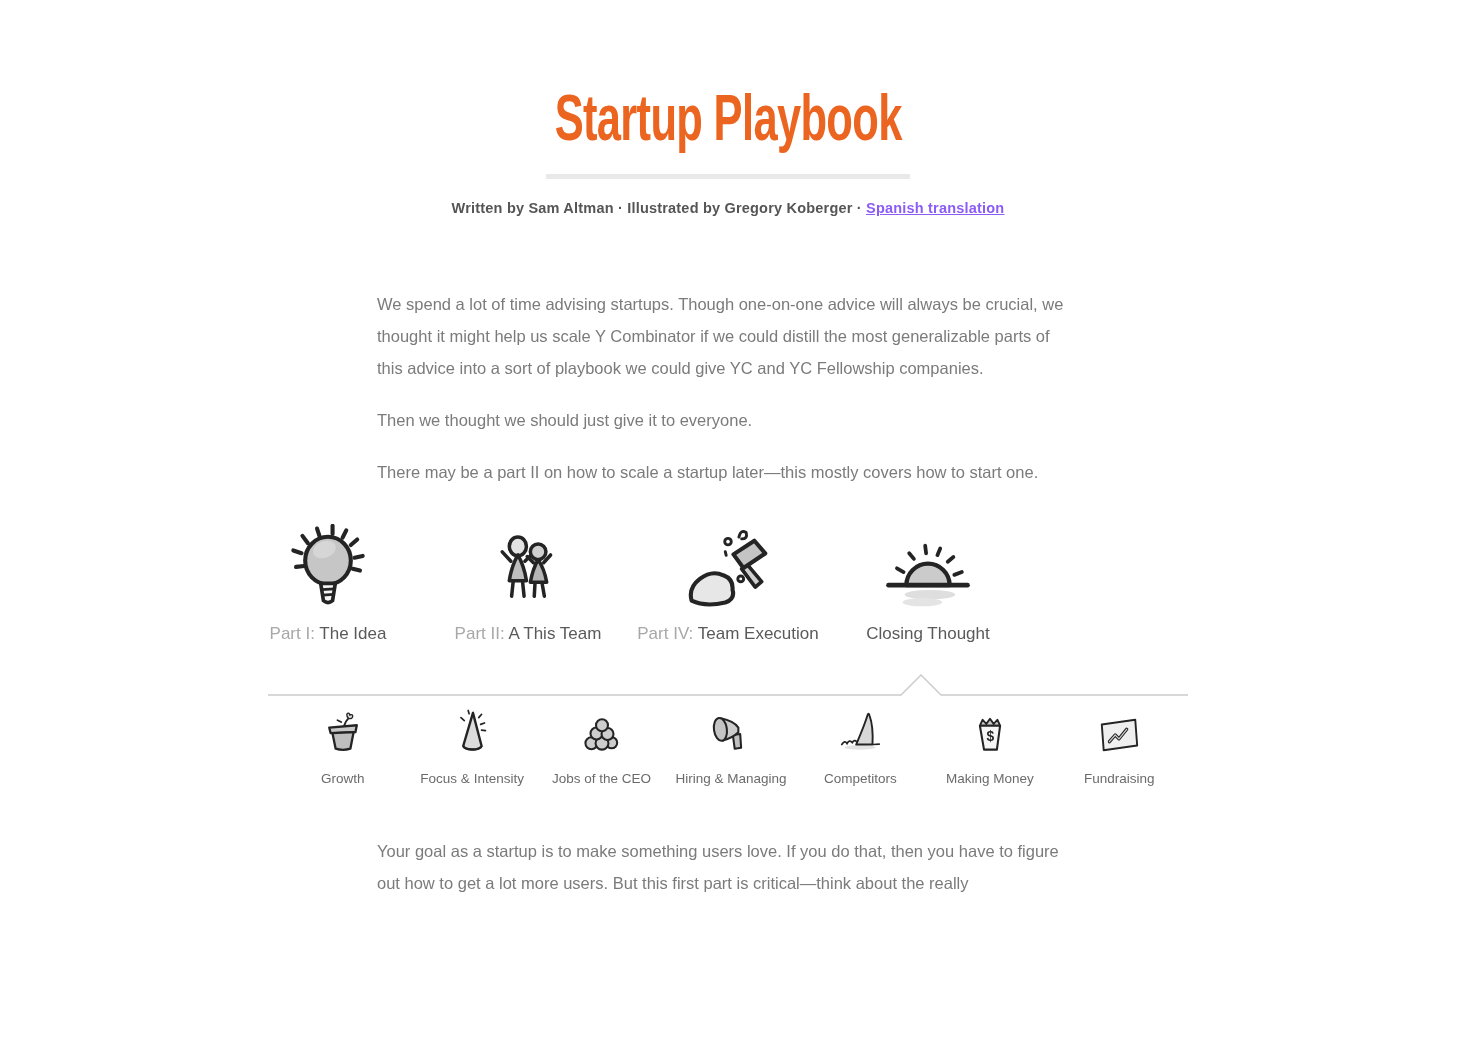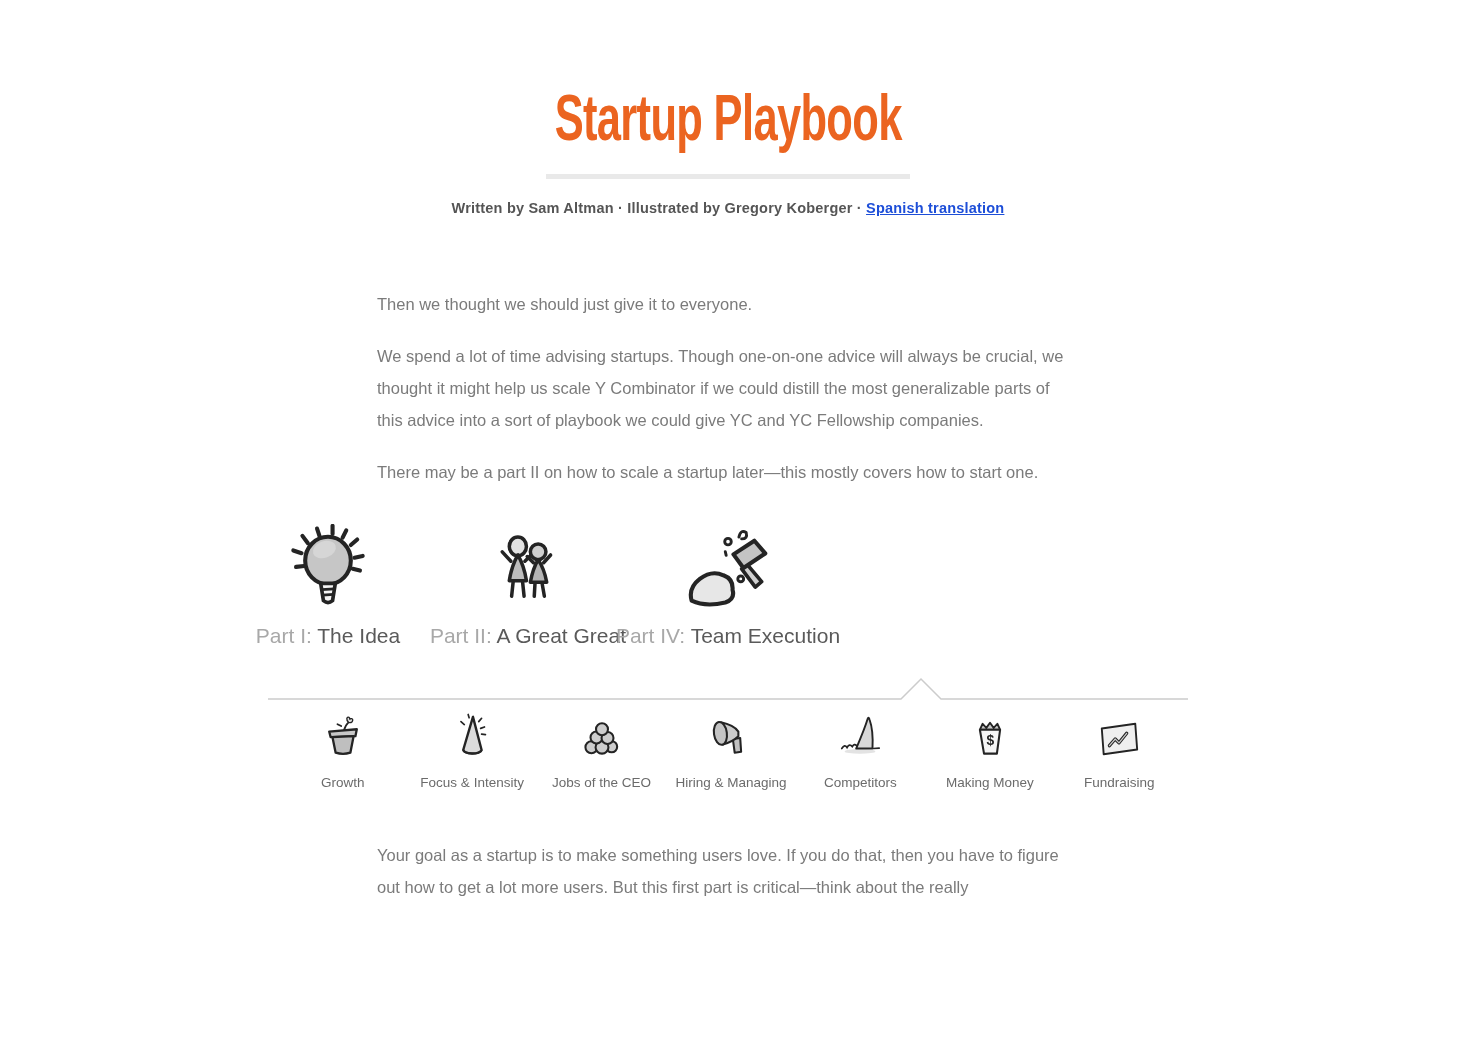--- a/index.html
+++ b/index.html
@@ -28,42 +28,42 @@
     background: #e9e9e9;
     margin: 24px auto 0;
   }
   .byline {
     margin: 21px 0 0;
     font-size: 14.5px;
     font-weight: 700;
     color: #555555;
     letter-spacing: 0.2px;
   }
-  .byline-link { color: #1d4ed8; cursor: pointer; }
+  .byline-link { color: #8b5cf6; cursor: pointer; }
 
   
   .intro { width: 702px; margin: 72px auto 0; }
   .intro p, .body-copy p {
     margin: 0 0 20px;
     font-size: 16.5px;
     line-height: 32px;
     color: #7b7b7b;
   }
   .body-copy { width: 702px; margin: 49px auto 0; }
 
   
   .part-nav { width: 1000px; margin: 36px auto 0; display: flex; }
   .part-item {
     width: 200px;
     display: flex; flex-direction: column; align-items: center;
     text-decoration: none; cursor: pointer;
   }
   .part-icon { height: 84px; display: flex; align-items: flex-end; justify-content: center; }
   .part-icon svg { display: block; }
-  .part-label { margin-top: 16px; font-size: 21px; white-space: nowrap; }
+  .part-label { margin-top: 16px; font-size: 17px; white-space: nowrap; }
   .part-prefix { color: #a8a8a8; }
   .part-name { color: #5a5a5a; }
 
   
   .section-divider { width: 920px; margin: 27px auto 0; height: 26px; }
   .section-divider svg { display: block; }
 
   
   .section-nav { width: 906px; margin: 12px 0 0 278px; display: flex; }
   .section-item {
@@ -80,22 +80,22 @@
 
 <div class="page">
 
   <header>
     <h1 class="title"><span class="title-inner">Startup Playbook</span></h1>
     <div class="title-rule"></div>
     <p class="byline"><span>Written by Sam Altman · Illustrated by Gregory Koberger · </span><a class="byline-link" href="#">Spanish translation</a></p>
   </header>
 
   <section class="intro">
+    <p>We spend a lot of time advising startups. Though one-on-one advice will always be crucial, we thought it might help us scale Y Combinator if we could distill the most generalizable parts of this advice into a sort of playbook we could give YC and YC Fellowship companies.</p>
     <p>Then we thought we should just give it to everyone.</p>
-    <p>We spend a lot of time advising startups. Though one-on-one advice will always be crucial, we thought it might help us scale Y Combinator if we could distill the most generalizable parts of this advice into a sort of playbook we could give YC and YC Fellowship companies.</p>
     <p>There may be a part II on how to scale a startup later—this mostly covers how to start one.</p>
   </section>
 
   <nav class="part-nav">
 
     <a class="part-item">
       <span class="part-icon">
         <svg width="92" height="84" viewBox="0 0 100 92">
           <g stroke="#242424" stroke-width="4.5" stroke-linecap="round" fill="none">
             <path d="M22 13 L28 21"></path>
@@ -130,39 +130,58 @@
             <path d="M37 32 Q29 46 26 65 L48 65 Q45 46 37 32 Z" fill="#bdbdbd" stroke-width="4.5" stroke-linejoin="round"></path>
             <path d="M59 68 L58 85" stroke-width="4.5" fill="none"></path>
             <path d="M68 68 L71 85" stroke-width="4.5" fill="none"></path>
             <path d="M57 42 L49 34" stroke-width="4.5" fill="none"></path>
             <path d="M70 42 L79 32" stroke-width="4.5" fill="none"></path>
             <ellipse cx="63" cy="28" rx="10" ry="10" fill="#cfcfcf" stroke-width="4.5"></ellipse>
             <path d="M63 38 Q56 50 53 67 L74 67 Q71 50 63 38 Z" fill="#b5b5b5" stroke-width="4.5" stroke-linejoin="round"></path>
           </g>
         </svg>
       </span>
-      <span class="part-label"><span class="part-prefix">Part II:</span> <span class="part-name">A Great Great</span></span>
+      <span class="part-label"><span class="part-prefix">Part II:</span> <span class="part-name">A This Team</span></span>
     </a>
 
 
     <a class="part-item">
       <span class="part-icon">
         <svg width="92" height="80" viewBox="0 0 100 88">
           <path d="M10 80 Q6 66 19 56 Q32 46 45 52 Q56 56 55 68 Q58 78 47 82 Q25 87 10 80 Z" fill="#e7e7e7" stroke="#242424" stroke-width="4.5" stroke-linejoin="round"></path>
           <path d="M71 40 L87 59 L80 65 L65 45 Z" fill="#d0d0d0" stroke="#242424" stroke-width="4" stroke-linejoin="round"></path>
           <path d="M56 29 L79 14 L91 28 L67 44 Z" fill="#c4c4c4" stroke="#242424" stroke-width="4.5" stroke-linejoin="round"></path>
           <path d="M62 10 q2 -9 8 -5 q2 7 -5 7" fill="none" stroke="#242424" stroke-width="3.2" stroke-linecap="round"></path>
           <circle cx="50" cy="15" r="3.6" fill="none" stroke="#242424" stroke-width="3.2"></circle>
           <circle cx="64" cy="56" r="3.2" fill="none" stroke="#242424" stroke-width="3.2"></circle>
           <path d="M47 26 l1 4" stroke="#242424" stroke-width="3.2" stroke-linecap="round"></path>
         </svg>
       </span>
       <span class="part-label"><span class="part-prefix">Part IV:</span> <span class="part-name">Team Execution</span></span>
     </a>
 
+    <a class="part-item">
+      <span class="part-icon">
+        <svg width="94" height="70" viewBox="0 0 100 74">
+          <ellipse cx="52" cy="60" rx="27" ry="5" fill="#dedede"></ellipse>
+          <ellipse cx="44" cy="68" rx="21" ry="4.5" fill="#e4e4e4"></ellipse>
+          <path d="M27 50 A 23 23 0 0 1 73 50 Z" fill="#cbcbcb" stroke="#242424" stroke-width="4.5" stroke-linejoin="round"></path>
+          <path d="M8 50 L92 50" stroke="#242424" stroke-width="5" stroke-linecap="round"></path>
+          <g stroke="#242424" stroke-width="4" stroke-linecap="round" fill="none">
+            <path d="M17 32 L24 36"></path>
+              <path d="M30 16 L35 22"></path>
+              <path d="M47 8 L48 16"></path>
+            <path d="M63 11 L60 18"></path>
+              <path d="M77 20 L71 25"></path>
+              <path d="M86 36 L78 39"></path>
+          </g>
+        </svg>
+      </span>
+      <span class="part-label"><span class="part-prefix"></span> <span class="part-name">Closing Thought</span></span>
+    </a>
 
   </nav>
 
   <div class="section-divider">
     <svg width="920" height="26" viewBox="0 0 920 26">
       <path d="M0 24 L633 24 L653 4 L673 24 L920 24" fill="none" stroke="#cccccc" stroke-width="1.5"></path>
     </svg>
   </div>
 
   <nav class="section-nav">

